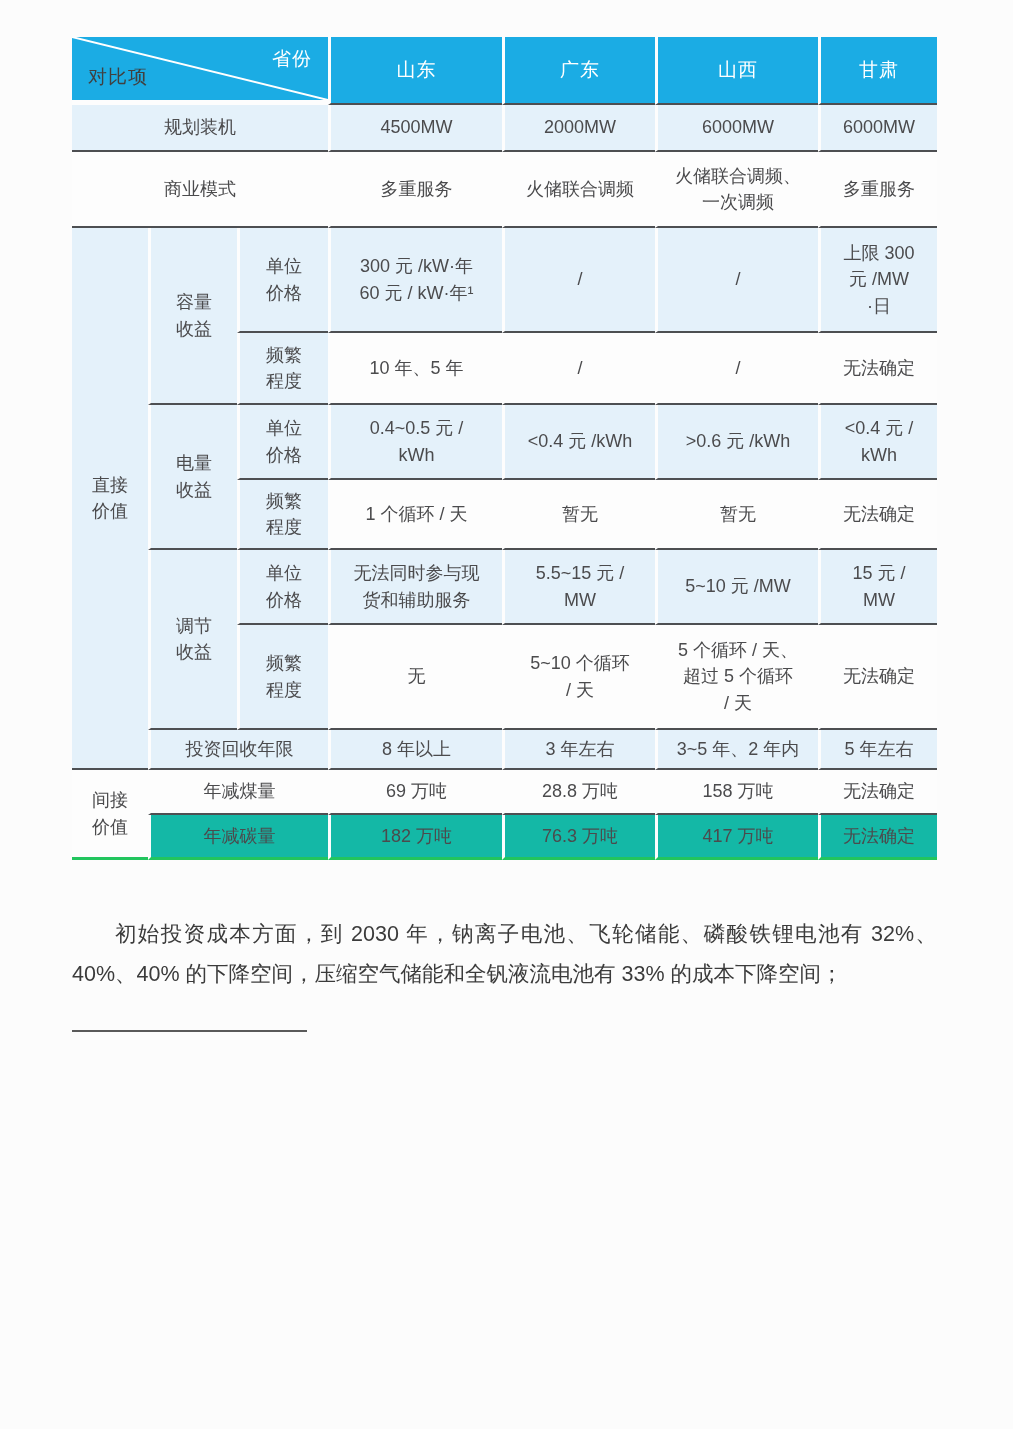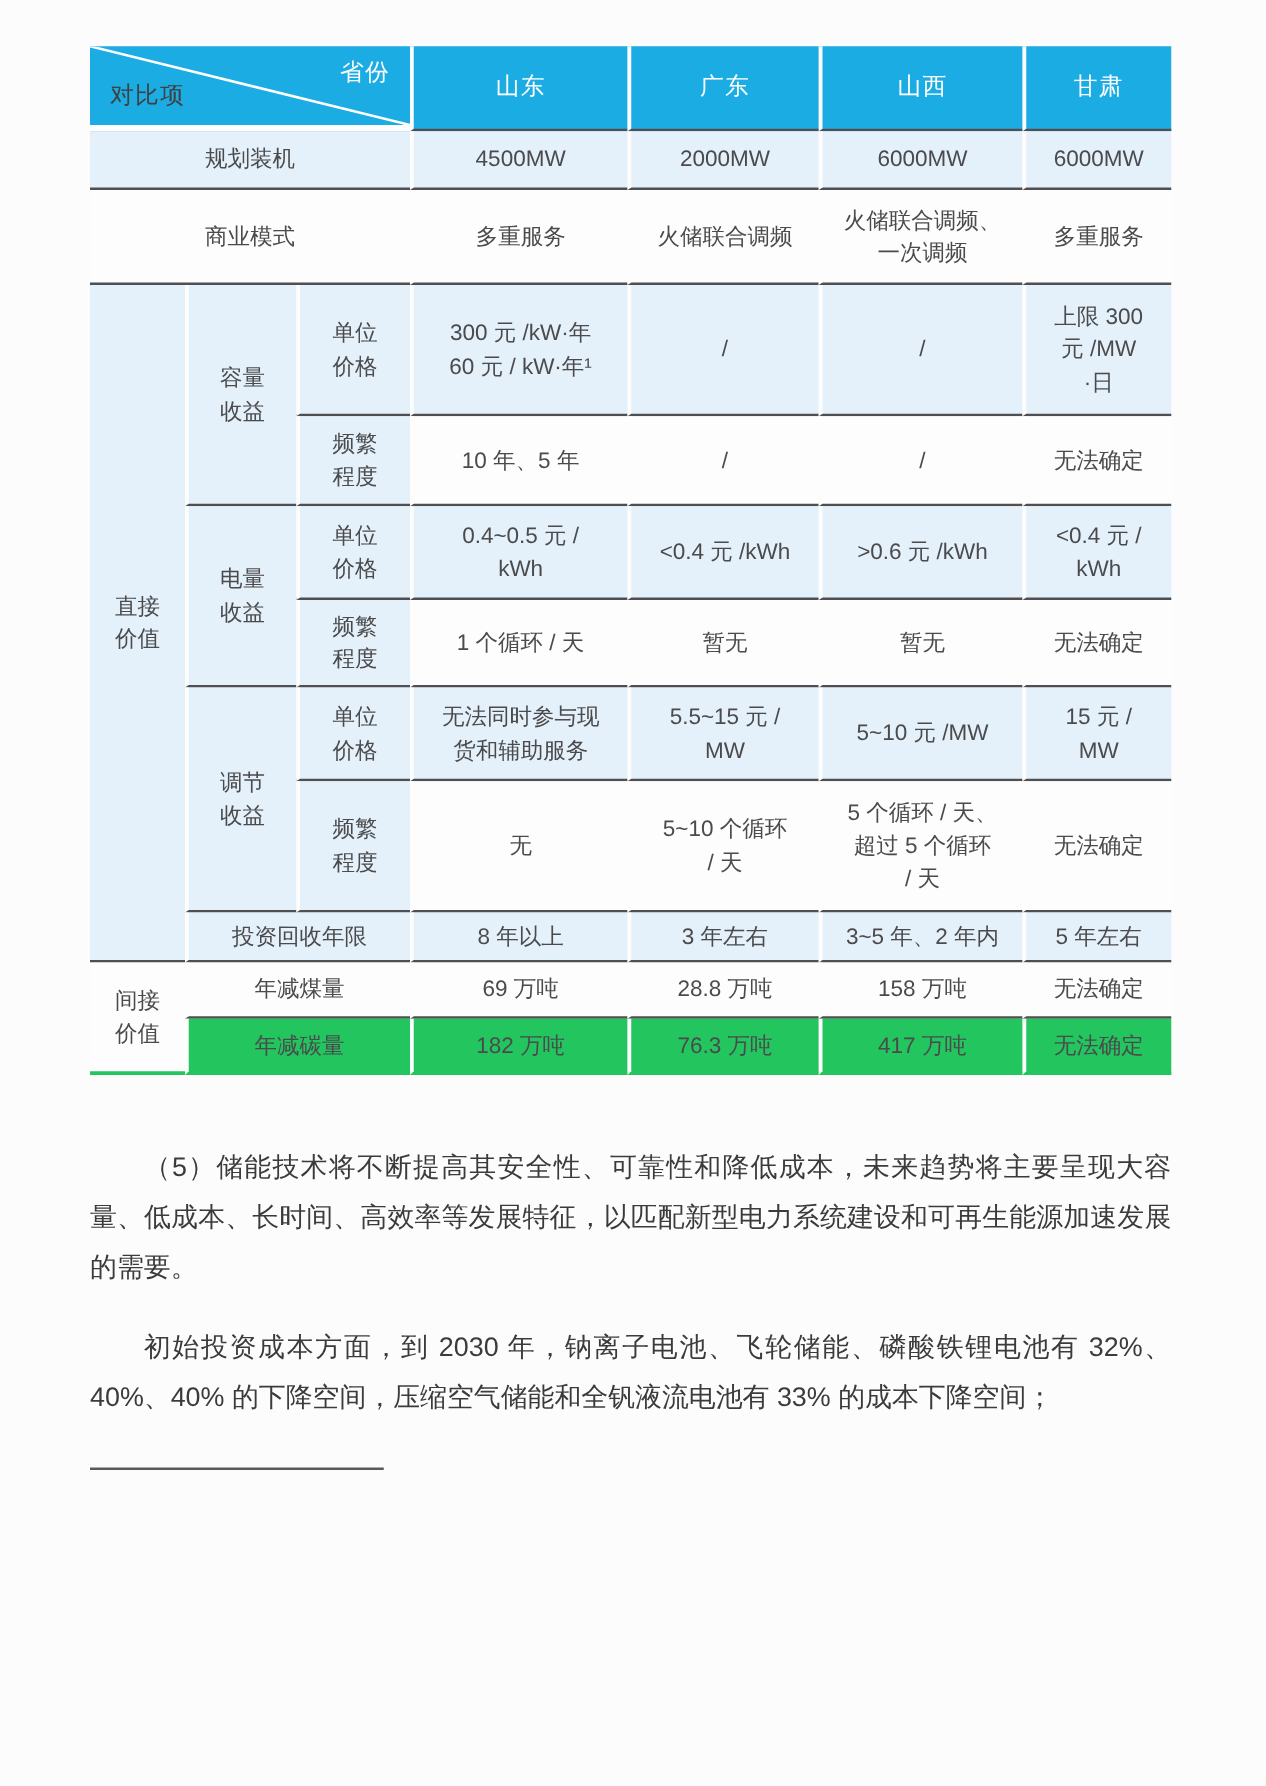--- a/index.html
+++ b/index.html
@@ -38,21 +38,21 @@
   table.cmp td.edge { border-left: none; }
   table.cmp td.cyan {
     background: #1bace4;
     color: #ffffff;
     font-size: 19px;
     letter-spacing: 1px;
   }
   table.cmp td.corner { border-bottom: 5px solid #fdfdfd; position: relative; padding: 0; }
   table.cmp td.blue  { background: #e4f1fa; }
   table.cmp td.white { background: #fdfdfd; }
-  table.cmp td.gray  { background: #22c55e; }
+  table.cmp td.gray  { background: #14b8a6; }
   table.cmp td.bend  { border-bottom: 3px solid #22c55e; }
   .corner-inner { position: absolute; inset: 0; }
   .corner-inner svg { position: absolute; inset: 0; width: 100%; height: 100%; display: block; }
   .corner-top    { position: absolute; top: 8px; right: 16px; color: #fff; font-size: 19px; letter-spacing: 1px; }
   .corner-bottom { position: absolute; bottom: 9px; left: 16px; color: #404040; font-size: 19px; letter-spacing: 1px; }
 
   
   .bodytext { margin-top: 54px; }
   .para {
     font-size: 21.5px;
@@ -215,19 +215,18 @@
       <td colspan="2" class="gray bend">年减碳量</td>
       <td class="gray bend">182 万吨</td>
       <td class="gray bend">76.3 万吨</td>
       <td class="gray bend">417 万吨</td>
       <td class="gray bend">无法确定</td>
     </tr>
   </tbody>
     </table>
 
   <div class="bodytext">
-    <p class="para">（5）储能技术将不断提高其安全性、可靠性和降低成本，未来趋势将主要呈现大容量、低成本、长时间、高效率等发展特征，以匹配新型电力系统建设和可再生能源加速发展的需要。</p>
     <p class="para">初始投资成本方面，到 2030 年，钠离子电池、飞轮储能、磷酸铁锂电池有 32%、40%、40% 的下降空间，压缩空气储能和全钒液流电池有 33% 的成本下降空间；</p>
   </div>
 
   <hr class="footnote-sep">
 
 </div>
 
 </body></html>

